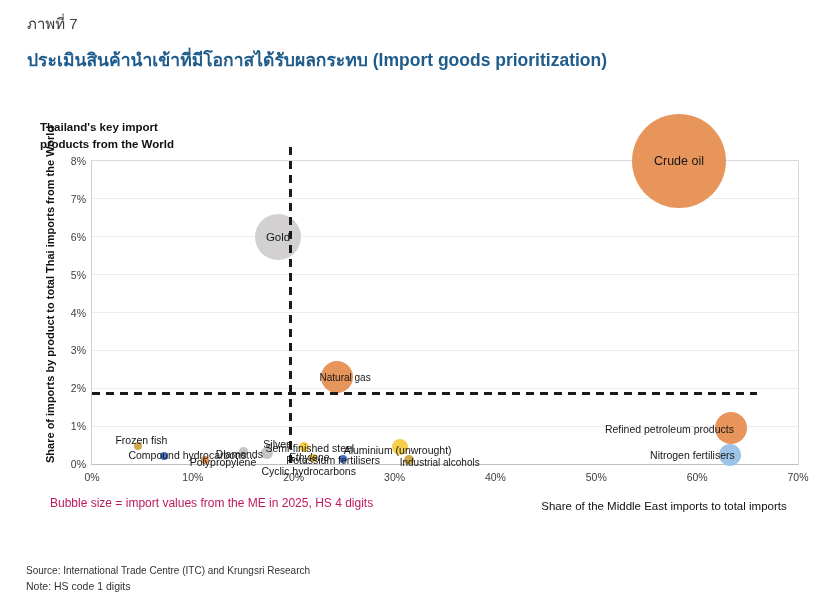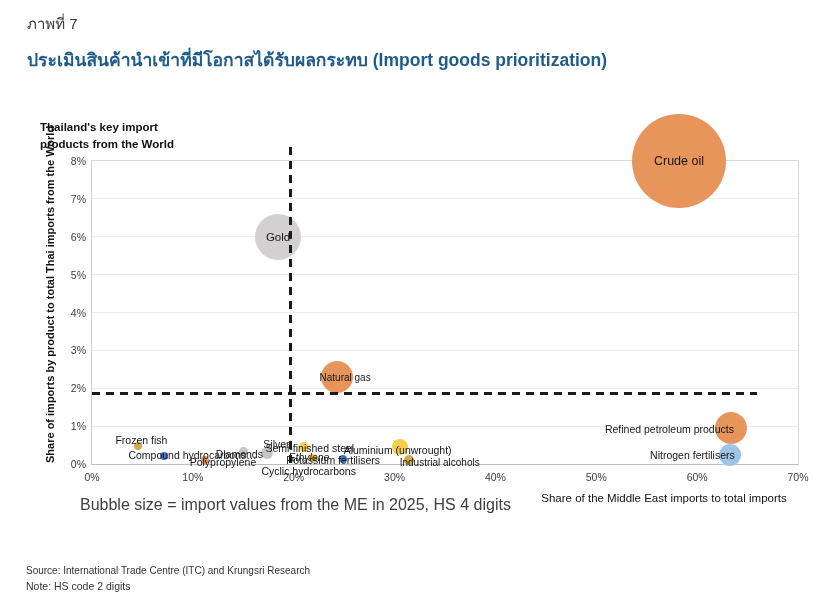--- a/index.html
+++ b/index.html
@@ -14,24 +14,24 @@
            font-weight:bold;font-size:11px;color:#111;white-space:nowrap;}
   #plot{left:91px;top:160px;width:706px;height:303px;border:1px solid #d9d9d9;
         border-bottom-color:#bfbfbf;border-left-color:#cfcfcf;}
   .gridline{position:absolute;left:0;width:100%;height:1px;background:#ececec;}
   .ytick{position:absolute;left:-38px;width:32px;text-align:right;font-size:10.5px;color:#3d3d3d;}
   .xtick{position:absolute;width:44px;text-align:center;font-size:10.5px;color:#3d3d3d;}
   .bubble{position:absolute;border-radius:50%;}
   .blabel{position:absolute;transform:translate(-50%,-50%);white-space:nowrap;color:#161616;}
   #dash-v{position:absolute;width:3px;background:repeating-linear-gradient(180deg,#1a1a1a 0 8px,transparent 8px 14px);}
   #dash-h{position:absolute;height:3px;background:repeating-linear-gradient(90deg,#1a1a1a 0 8px,transparent 8px 14px);}
-  #bubble-note{left:80px;top:496px;font-size:16px;color:#404040;}
+  #bubble-note{left:50px;top:496px;font-size:12px;color:#be185d;}
   #x-title{left:530px;top:484px;width:268px;text-align:center;color:#111;}
   #x-title-bold{font-weight:bold;font-size:12px;}
-  #x-title-sub{font-size:11.5px;margin-top:8px;}
+  #x-title-sub{font-size:11.5px;margin-top:16px;}
   #source-line{left:26px;top:565px;font-size:10px;color:#333;}
   #note-line{left:26px;top:580px;font-size:10.5px;color:#333;}
 </style>
 </head>
 <body>
 
 <div class="abs" id="figure-label">ภาพที่ 7</div>
 <div class="abs" id="main-title">ประเมินสินค้านำเข้าที่มีโอกาสได้รับผลกระทบ (Import goods prioritization)</div>
 
 <div class="abs" id="tl-label">Thailand's key import products from the World</div>
@@ -97,13 +97,13 @@
     <div class="blabel" style="left: 305.614px; top: 288.577px; font-size: 10.5px;">Aluminium (unwrought)</div>
     <div class="blabel" style="left: 327.691px; top: 301.212px; font-size: 10px; padding-left: 40px;">Industrial alcohols</div>
   </div>
 
 <div class="abs" id="bubble-note">Bubble size = import values from the ME in 2025, HS 4 digits</div>
 <div class="abs" id="x-title">
   <div id="x-title-sub">Share of the Middle East imports to total imports</div>
 </div>
 
 <div class="abs" id="source-line">Source: International Trade Centre (ITC) and Krungsri Research</div>
-<div class="abs" id="note-line">Note: HS code 2 digits</div>
+<div class="abs" id="note-line">Note: HS code 1 digits</div>
 
 </body></html>

